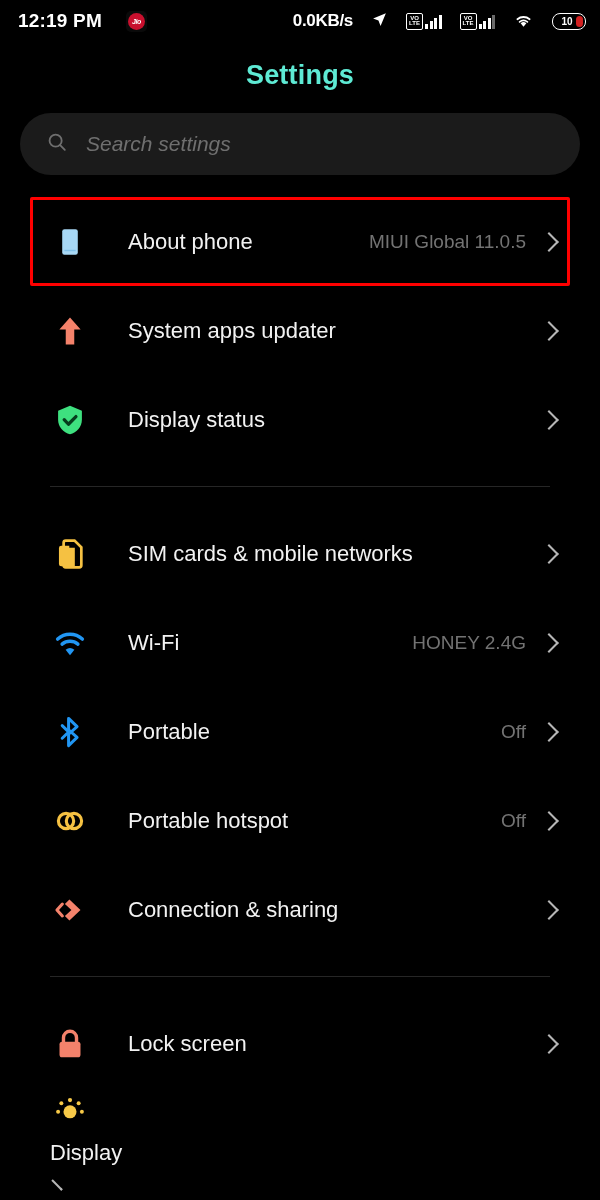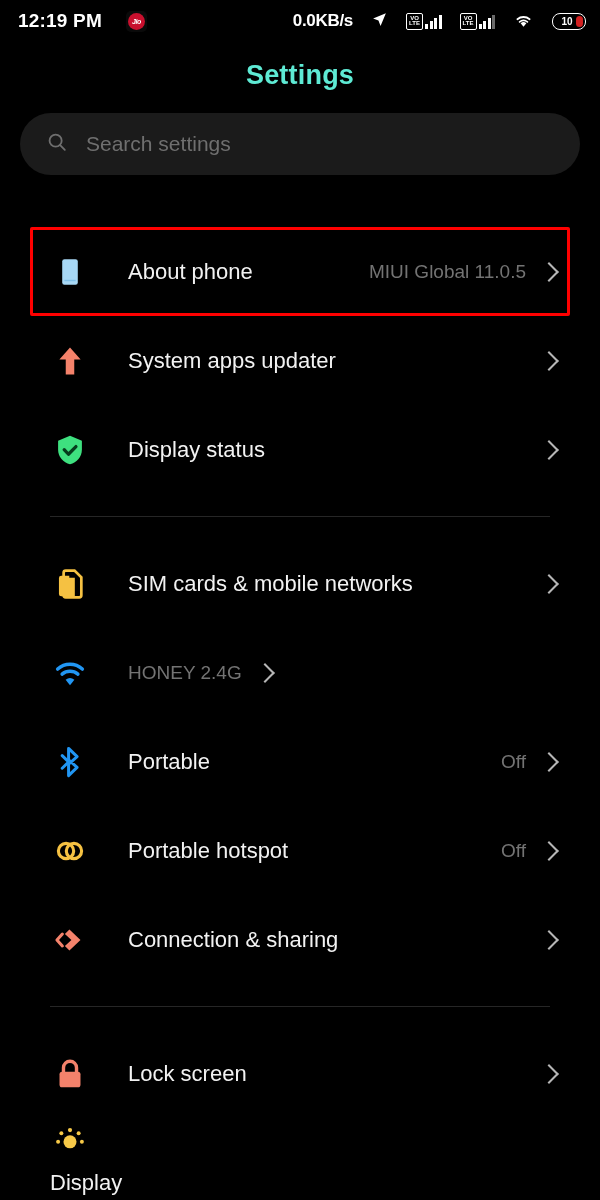--- a/index.html
+++ b/index.html
@@ -143,24 +143,25 @@
     border-radius: 31px;
     display: flex;
     align-items: center;
     padding: 0 26px;
     box-sizing: border-box;
     gap: 18px;
   }
   .search-placeholder {
     font-size: 21px;
     color: #6f6f6f;
+    font-style: italic;
   }
 
   
-  .list { padding: 12px; margin-top: 40px; }
+  .list { padding: 12px; margin-top: 10px; }
   .row {
     height: 89px;
     display: flex;
     align-items: center;
     padding: 0 26px 0 38px;
     box-sizing: border-box;
     position: relative;
   }
   .row .icon {
     width: 40px;
@@ -333,20 +334,21 @@
   </div>
 
   <div class="row">
     <span class="icon">
       <svg width="34" height="34" viewBox="0 0 24 22">
         <path d="M12 19.6 8.9 15.8a4.8 4.8 0 0 1 6.2 0z" fill="#2196f3"></path>
         <path d="M3.3 8.2a13.1 13.1 0 0 1 17.4 0" stroke="#2196f3" stroke-width="2.5" fill="none" stroke-linecap="round"></path>
         <path d="M6.4 11.8a8.7 8.7 0 0 1 11.2 0" stroke="#2196f3" stroke-width="2.4" fill="none" stroke-linecap="round"></path>
       </svg>
     </span>
+    <span class="label">Wi-Fi</span>
     <span class="value">HONEY 2.4G</span>
     <span class="chev"></span>
   </div>
 
   <div class="row">
     <span class="icon">
       <svg width="34" height="34" viewBox="0 0 24 24">
         <path d="M11 2.4 17 8.2 11 13.6V2.4zM11 10.4 17 15.8 11 21.6V10.4z" fill="none" stroke="#2196f3" stroke-width="2.1" stroke-linejoin="round"></path>
         <path d="M6.5 7.5 11 11.9M6.5 16.4 11 12" stroke="#2196f3" stroke-width="2.1" stroke-linecap="round"></path>
       </svg>

